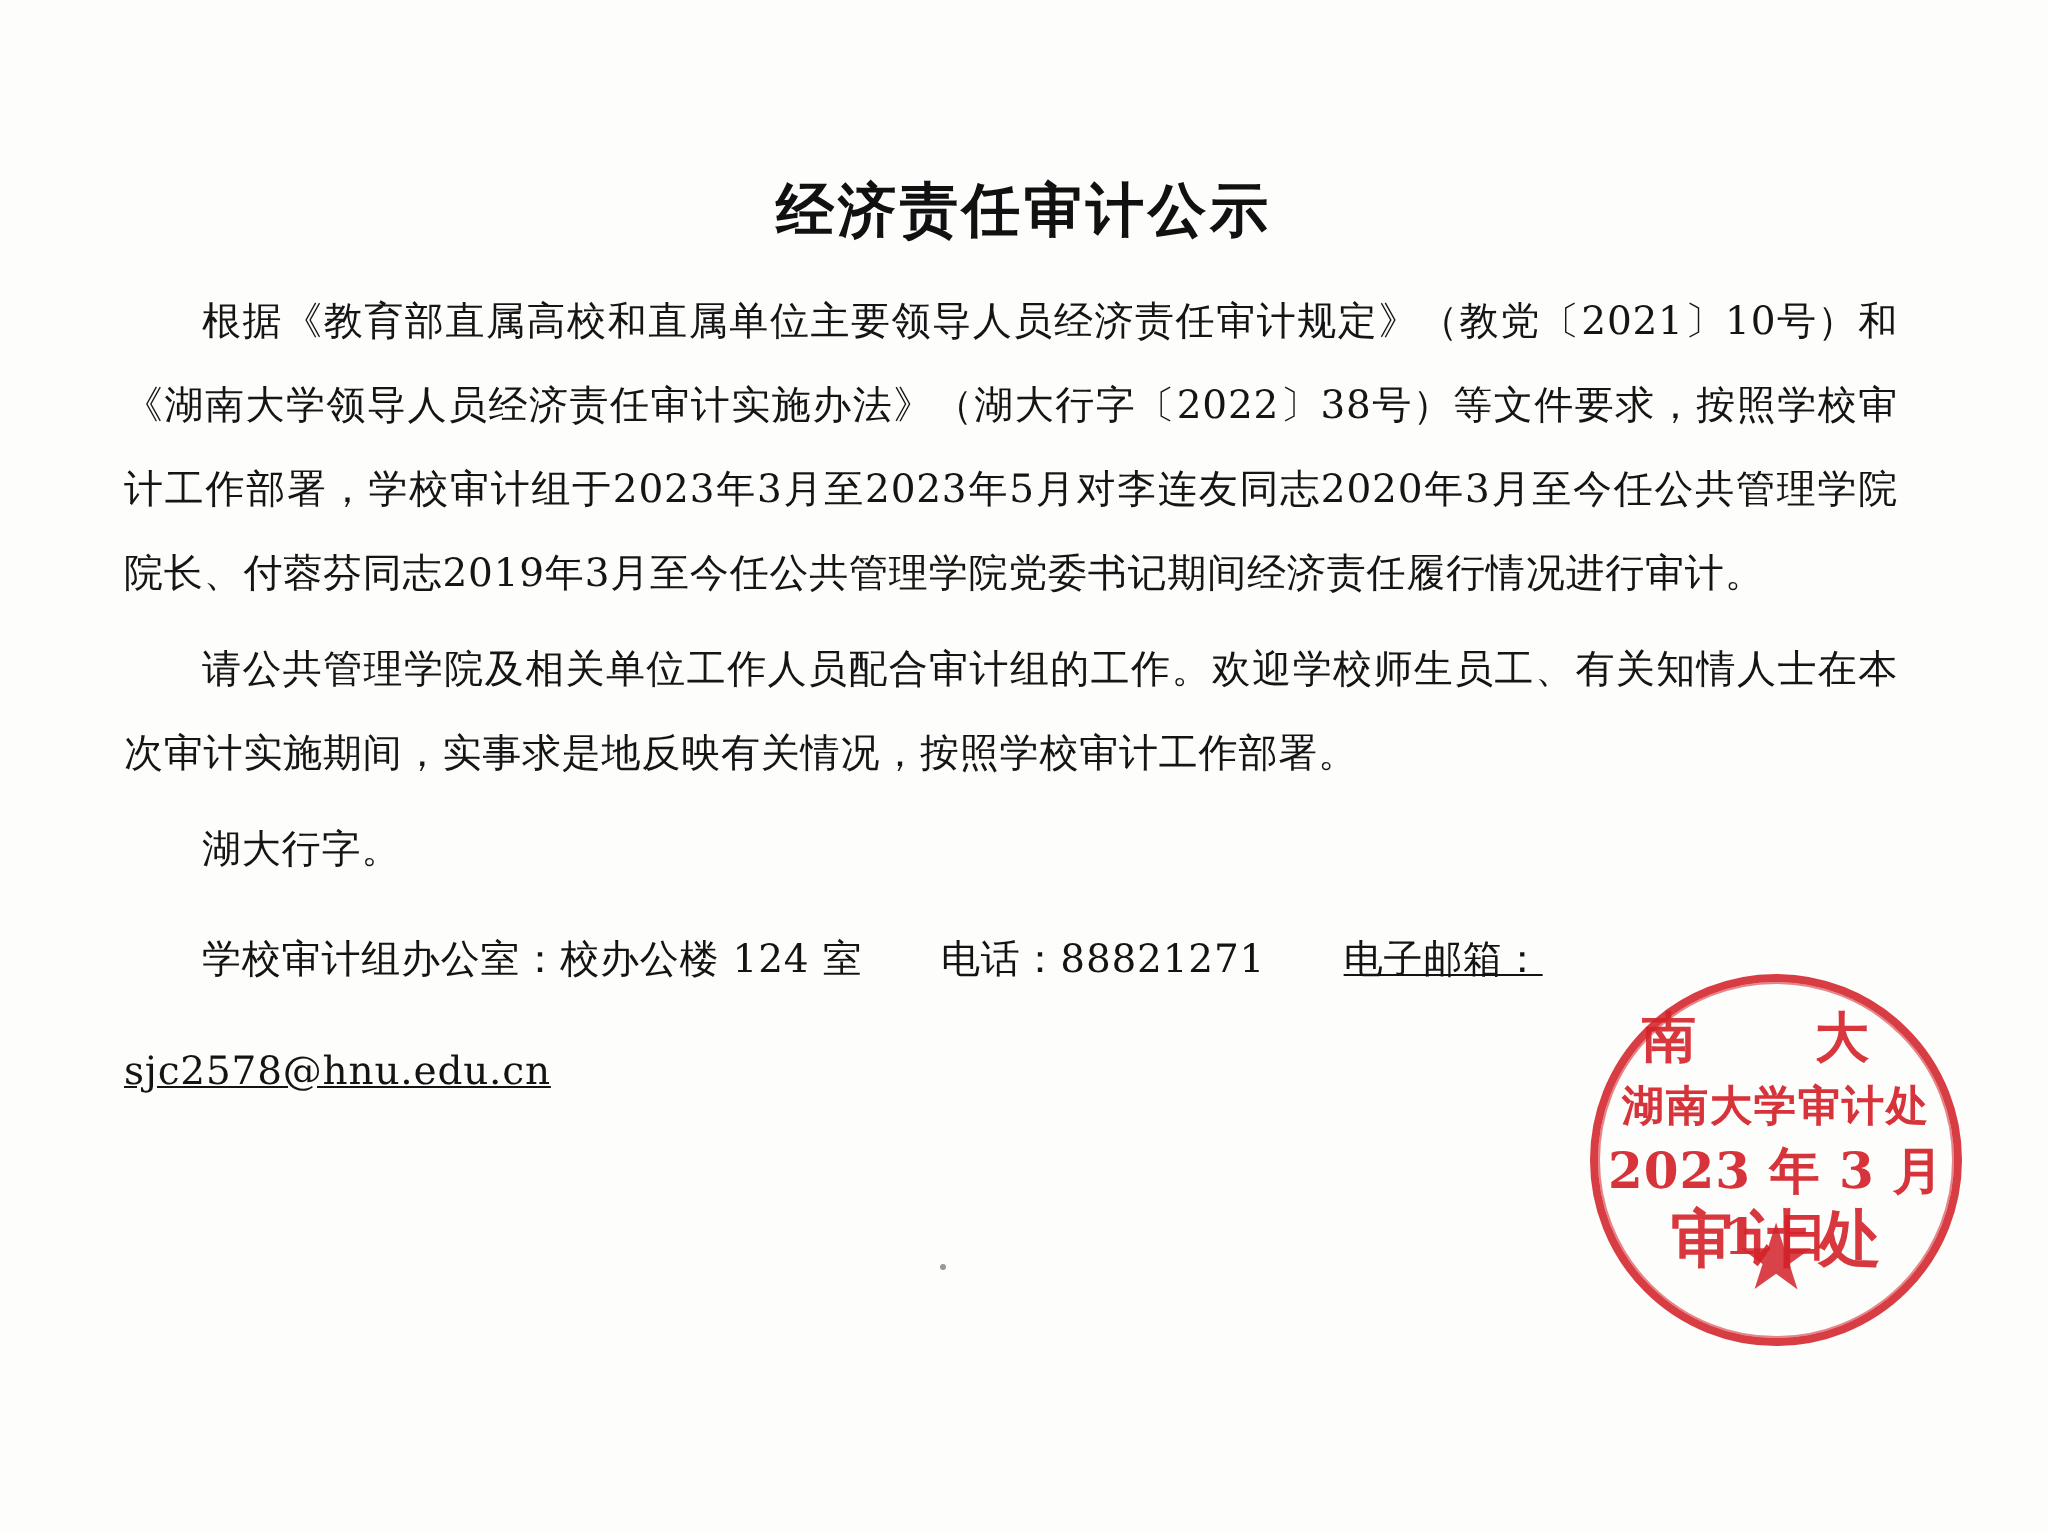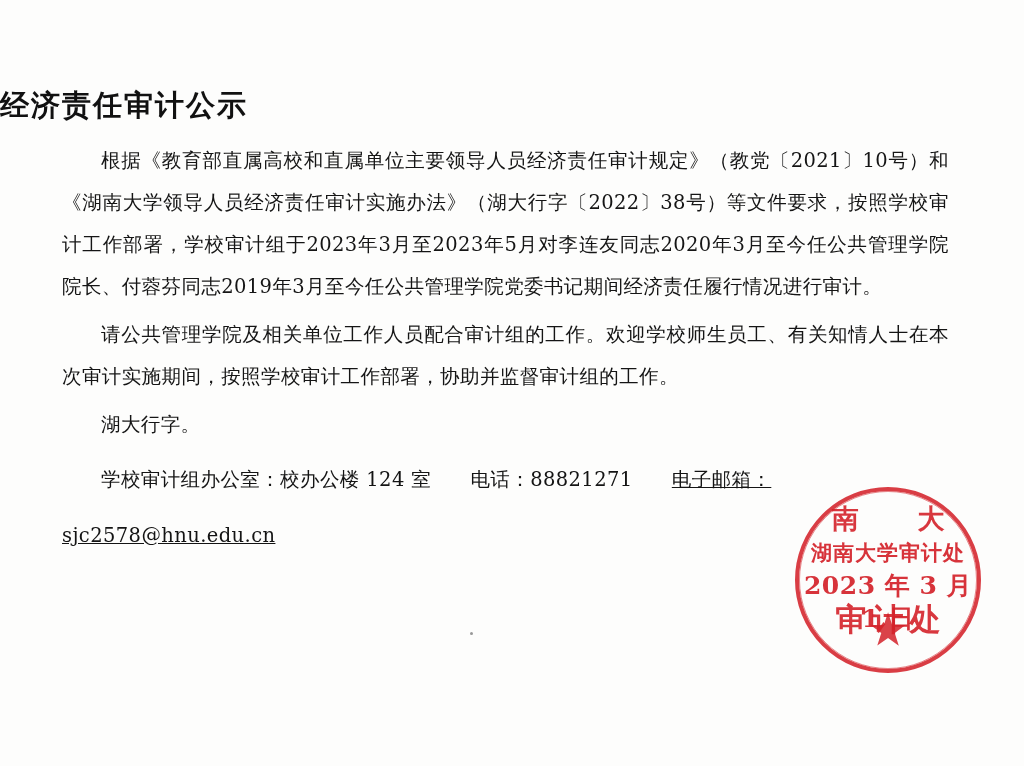--- a/index.html
+++ b/index.html
@@ -21,21 +21,21 @@
     position: absolute;
     inset: 0;
     background: #fdfdfc;
   }
 
   .doc-title {
     position: absolute;
     top: 86px;
     left: 0;
     width: 100%;
-    text-align: left;
+    text-align: center;
     font-size: 29px;
     font-weight: bold;
     letter-spacing: 2px;
     font-family: Liberation Mono, monospace;
     color: #111;
   }
 
   .body-block {
     position: absolute;
     left: 62px;
@@ -89,28 +89,27 @@
   .seal-ring.inner {
     inset: 4px;
     border-width: 1.5px;
     opacity: 0.55;
   }
   .seal-arc-text {
     position: absolute;
     top: 14px;
     left: 0;
     width: 100%;
-    text-align: center;
     color: #d4222a;
     font-size: 27px;
     font-weight: bold;
     letter-spacing: 26px;
     text-indent: 26px;
     opacity: 0.9;
-    font-family: Liberation Serif, serif;
+    font-family: Liberation Sans, sans-serif;
   }
   .seal-org {
     position: absolute;
     top: 52px;
     left: 0;
     width: 100%;
     text-align: center;
     color: #d4222a;
     font-size: 21px;
     font-weight: bold;
@@ -166,21 +165,21 @@
 </style>
 </head>
 <body>
 
 <div class="page">
 
   <div class="doc-title">经济责任审计公示</div>
 
   <div class="body-block">
     <p class="para">根据《教育部直属高校和直属单位主要领导人员经济责任审计规定》（教党〔2021〕10号）和《湖南大学领导人员经济责任审计实施办法》（湖大行字〔2022〕38号）等文件要求，按照学校审计工作部署，学校审计组于2023年3月至2023年5月对李连友同志2020年3月至今任公共管理学院院长、付蓉芬同志2019年3月至今任公共管理学院党委书记期间经济责任履行情况进行审计。</p>
-    <p class="para">请公共管理学院及相关单位工作人员配合审计组的工作。欢迎学校师生员工、有关知情人士在本次审计实施期间，按照学校审计工作部署，协助并监督审计组的工作。</p>
+    <p class="para">请公共管理学院及相关单位工作人员配合审计组的工作。欢迎学校师生员工、有关知情人士在本次审计实施期间，实事求是地反映有关情况，按照学校审计工作部署。</p>
     <p class="para">湖大行字。</p>
 
     <div class="contact-line">
       <span>学校审计组办公室：校办公楼 124 室</span>
       <span class="gap"></span>
       <span>电话：88821271</span>
       <span class="gap"></span>
       <span class="email">电子邮箱：</span><span class="email">sjc2578@hnu.edu.cn</span>
     </div>
   </div>

